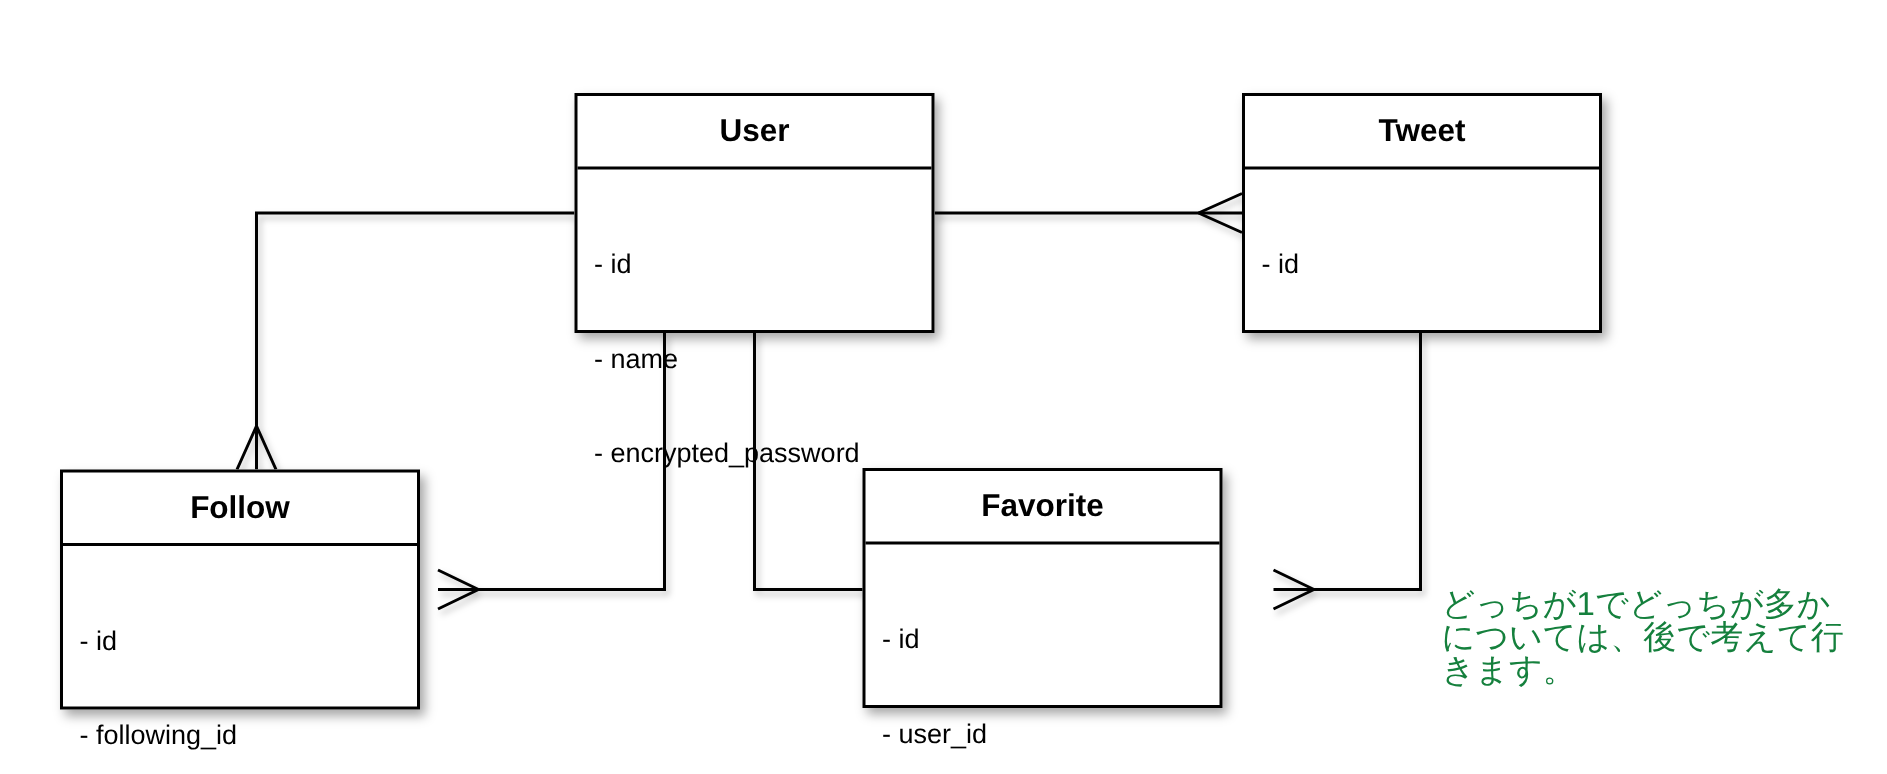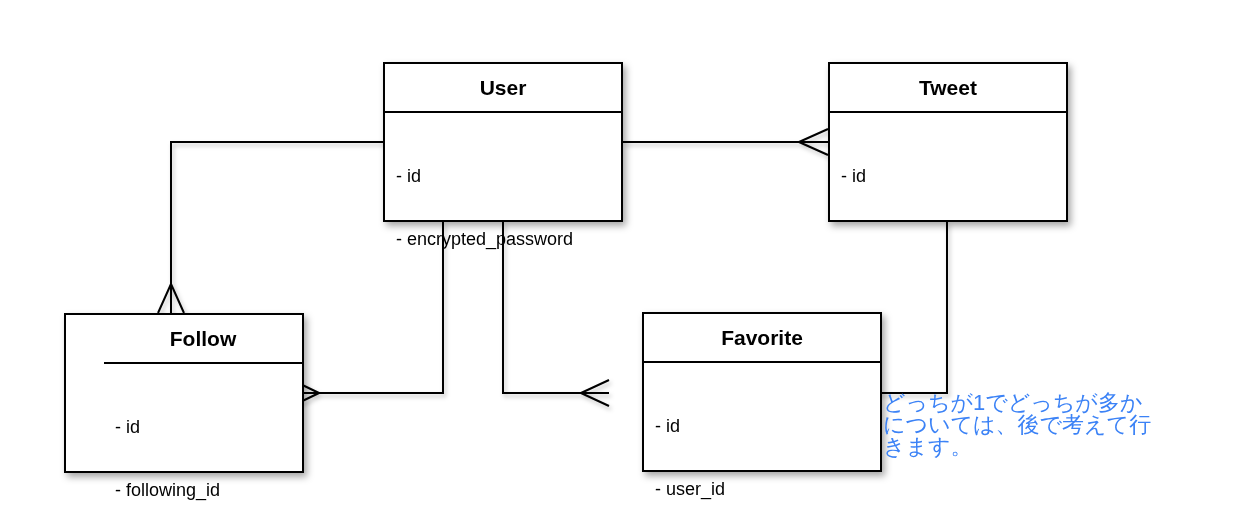--- a/index.html
+++ b/index.html
@@ -50,29 +50,29 @@
     font-weight: bold;
   }
   .entity-attrs {
     padding: 11px 10px 0 11px;
     font-size: 18px;
     line-height: 21px;
     white-space: pre;
   }
   .entity-user     { left: 363px; top: 62px;  }
   .entity-tweet    { left: 808px; top: 62px;  }
-  .entity-follow   { left: 44px;  top: 313px; padding-left: 38px; }
-  .entity-favorite { left: 622px; top: 312px; }
+  .entity-follow   { left: 20px;  top: 313px; }
+  .entity-favorite { left: 555px; top: 312px; }
   .note {
     position: absolute;
-    left: 863px;
+    left: 941px;
     top: 392px;
     font-size: 22px;
     line-height: 22px;
-    color: #3b82f6;
+    color: #15803d;
   }
 </style>
 </head>
 <body>
 
 <div id="canvas">
 
   <svg id="connector-layer" viewBox="0 0 1258 516" xmlns="http://www.w3.org/2000/svg">
 
     <g>
@@ -98,20 +98,21 @@
     <g>
       <path d="M927 222 L927 393 L829 393"></path>
       <path d="M856 393 L829 380 M856 393 L829 406"></path>
     </g>
   </svg>
 
   <div class="entity entity-user">
     <div class="entity-title">User</div>
     <div class="entity-attrs">
       <div>- id</div>
+      <div>- name</div>
       <div>- encrypted_password</div>
     </div>
   </div>
 
   <div class="entity entity-tweet">
     <div class="entity-title">Tweet</div>
     <div class="entity-attrs">
       <div>- id</div>
     </div>
   </div>

